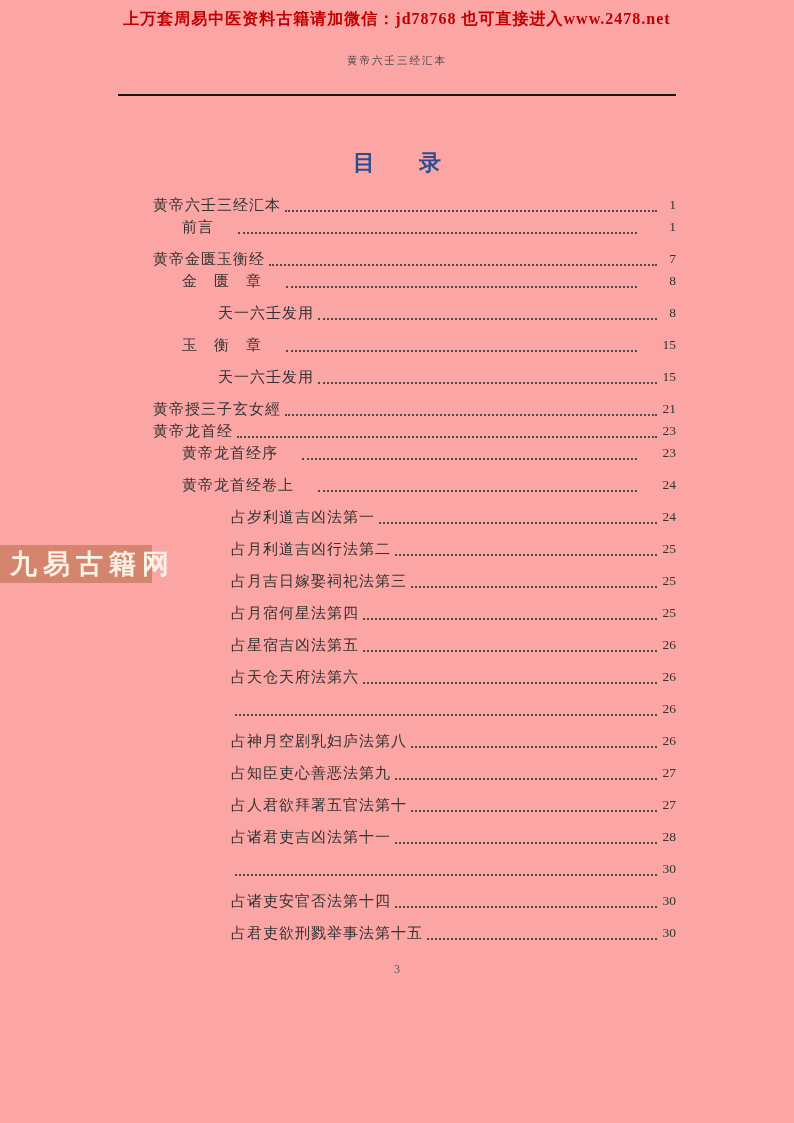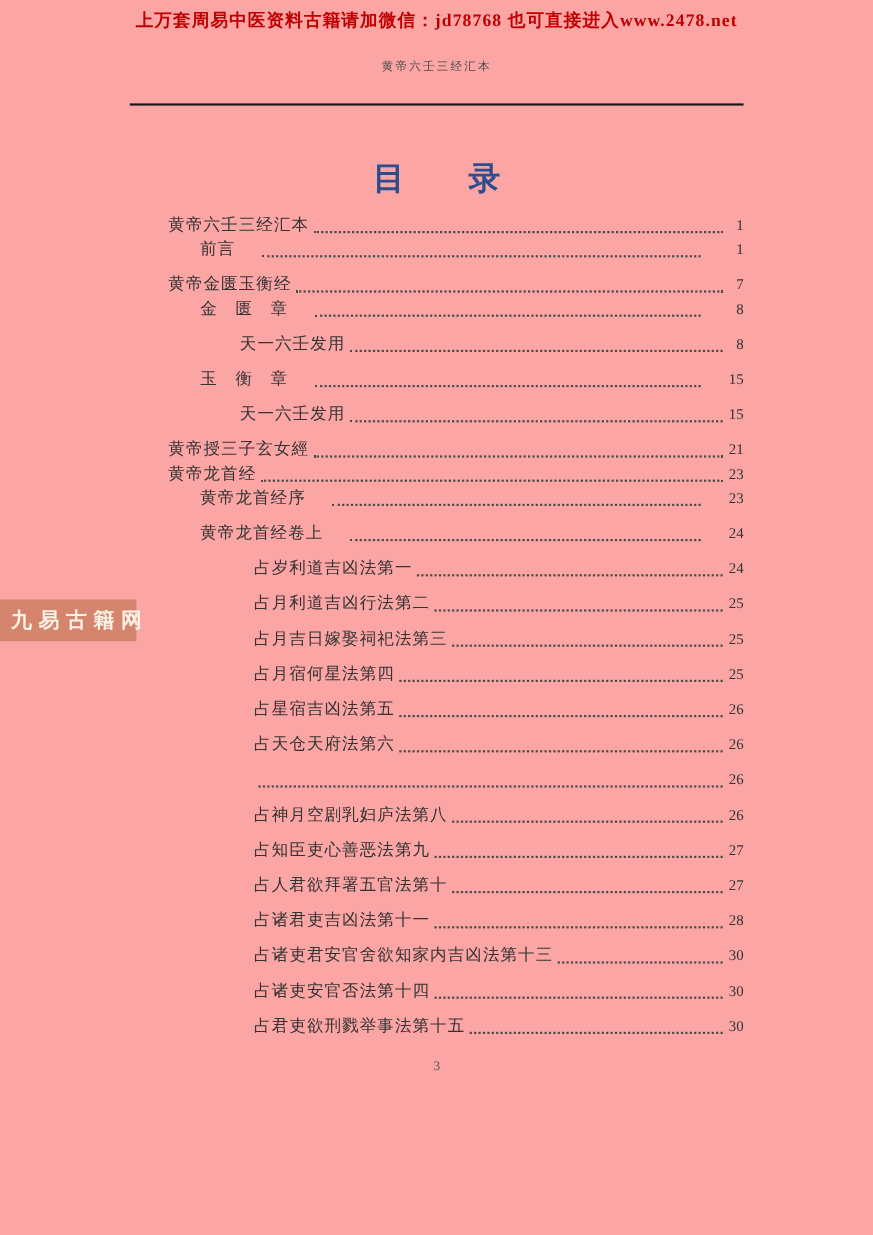--- a/index.html
+++ b/index.html
@@ -29,21 +29,21 @@
     color:#4a4a4a;
     white-space:pre;
   }
   .rule {
     margin:26px 118px 0 118px;
     border-top:2px solid #181818;
   }
   .toc-title {
     margin-top:50px;
     text-align:center;
-    font-size:29px;
+    font-size:22px;
     line-height:34px;
     font-weight:bold;
     color:#2e4d8e;
     white-space:pre;
   }
   .toc {
     margin:14px 118px 0 118px;
   }
   .toc-row {
     display:flex;
@@ -77,24 +77,24 @@
   }
   .page-footer {
     margin-top:18px;
     text-align:center;
     font-size:12px;
     color:#555555;
   }
   .watermark {
     position:absolute;
     left:0; top:545px;
-    width:124px; height:38px;
+    width:152px; height:38px;
     background:#d5846e;
     color:#faf2e4;
-    font-size:19px;
+    font-size:27px;
     font-weight:bold;
     letter-spacing:6px;
     display:flex;
     align-items:center;
     padding-left:10px;
     white-space:pre;
   }
 </style>
 </head>
 <body>
@@ -213,21 +213,20 @@
         <span class="toc-label">占人君欲拜署五官法第十</span>
         <span class="leader"></span>
         <span class="toc-page">27</span>
       </div>
       <div class="toc-row lvl3">
         <span class="toc-label">占诸君吏吉凶法第十一</span>
         <span class="leader"></span>
         <span class="toc-page">28</span>
       </div>
       <div class="toc-row lvl3">
-        <span class="toc-label">占诸吏君安官舍欲知家内吉凶法第十三</span>
         <span class="leader"></span>
         <span class="toc-page">30</span>
       </div>
       <div class="toc-row lvl3">
         <span class="toc-label">占诸吏安官否法第十四</span>
         <span class="leader"></span>
         <span class="toc-page">30</span>
       </div>
       <div class="toc-row lvl3">
         <span class="toc-label">占君吏欲刑戮举事法第十五</span>

